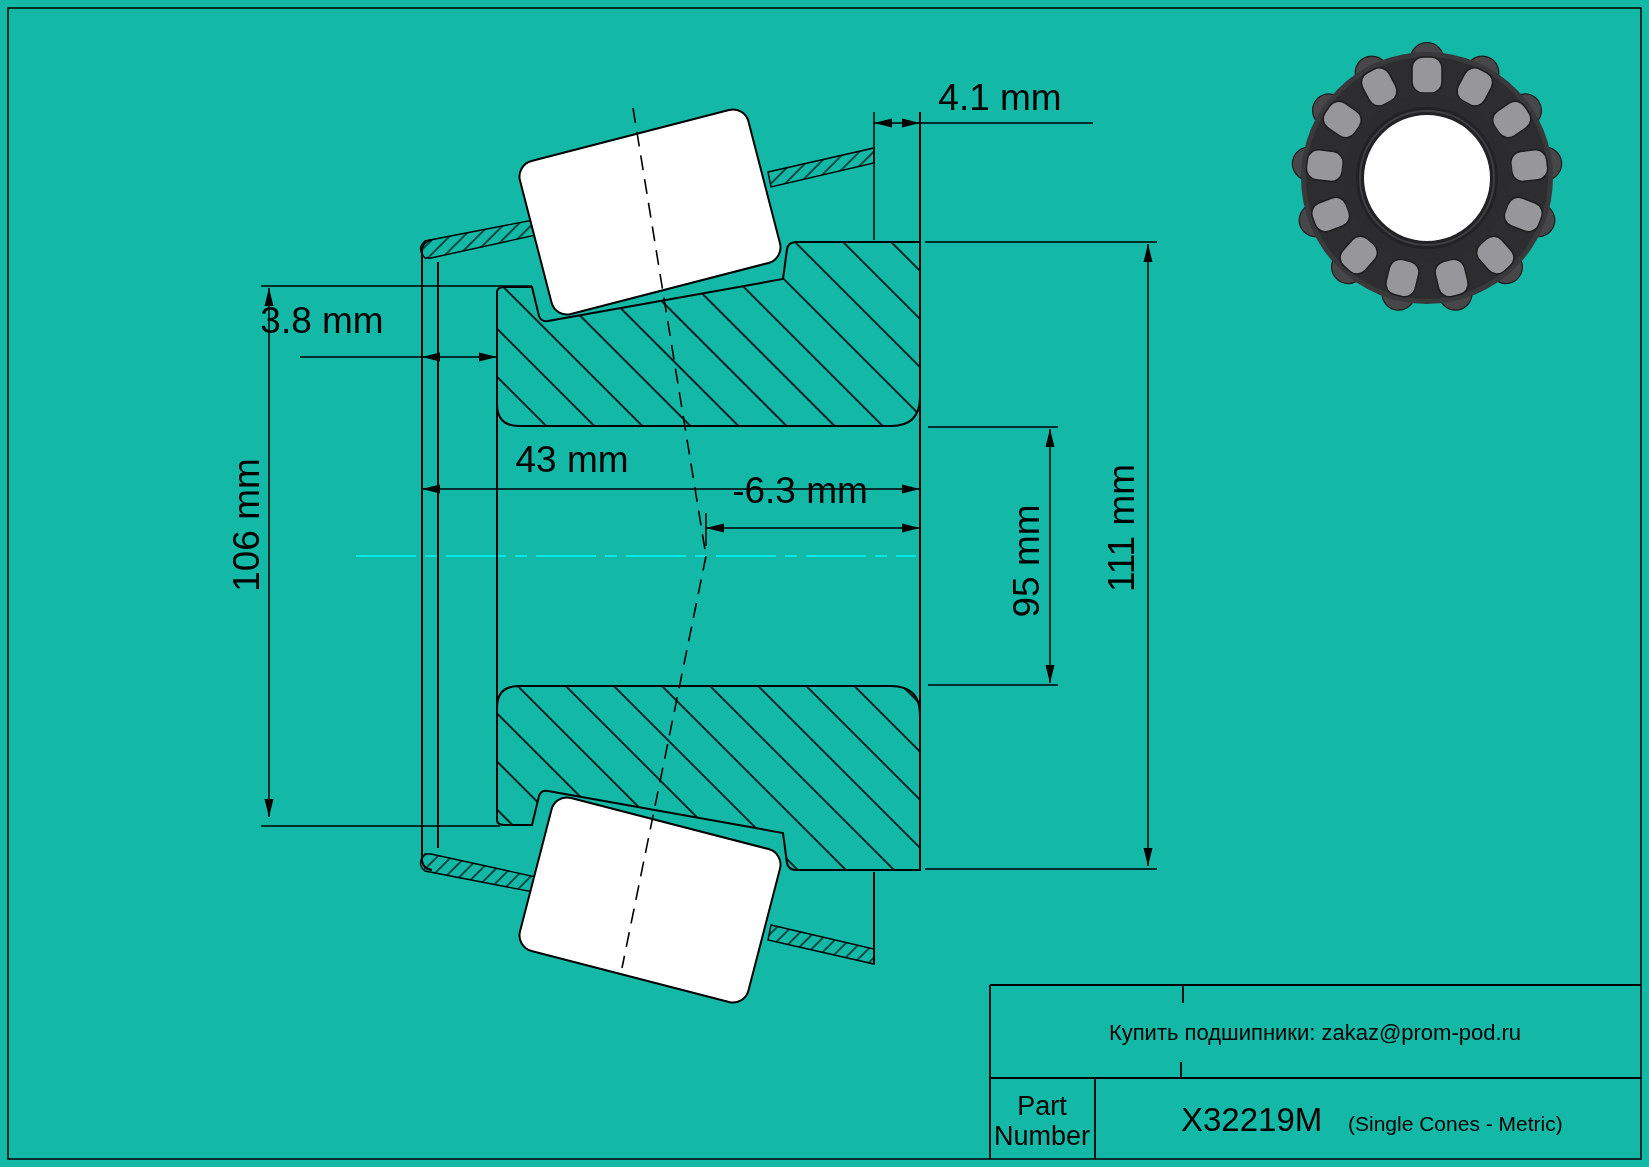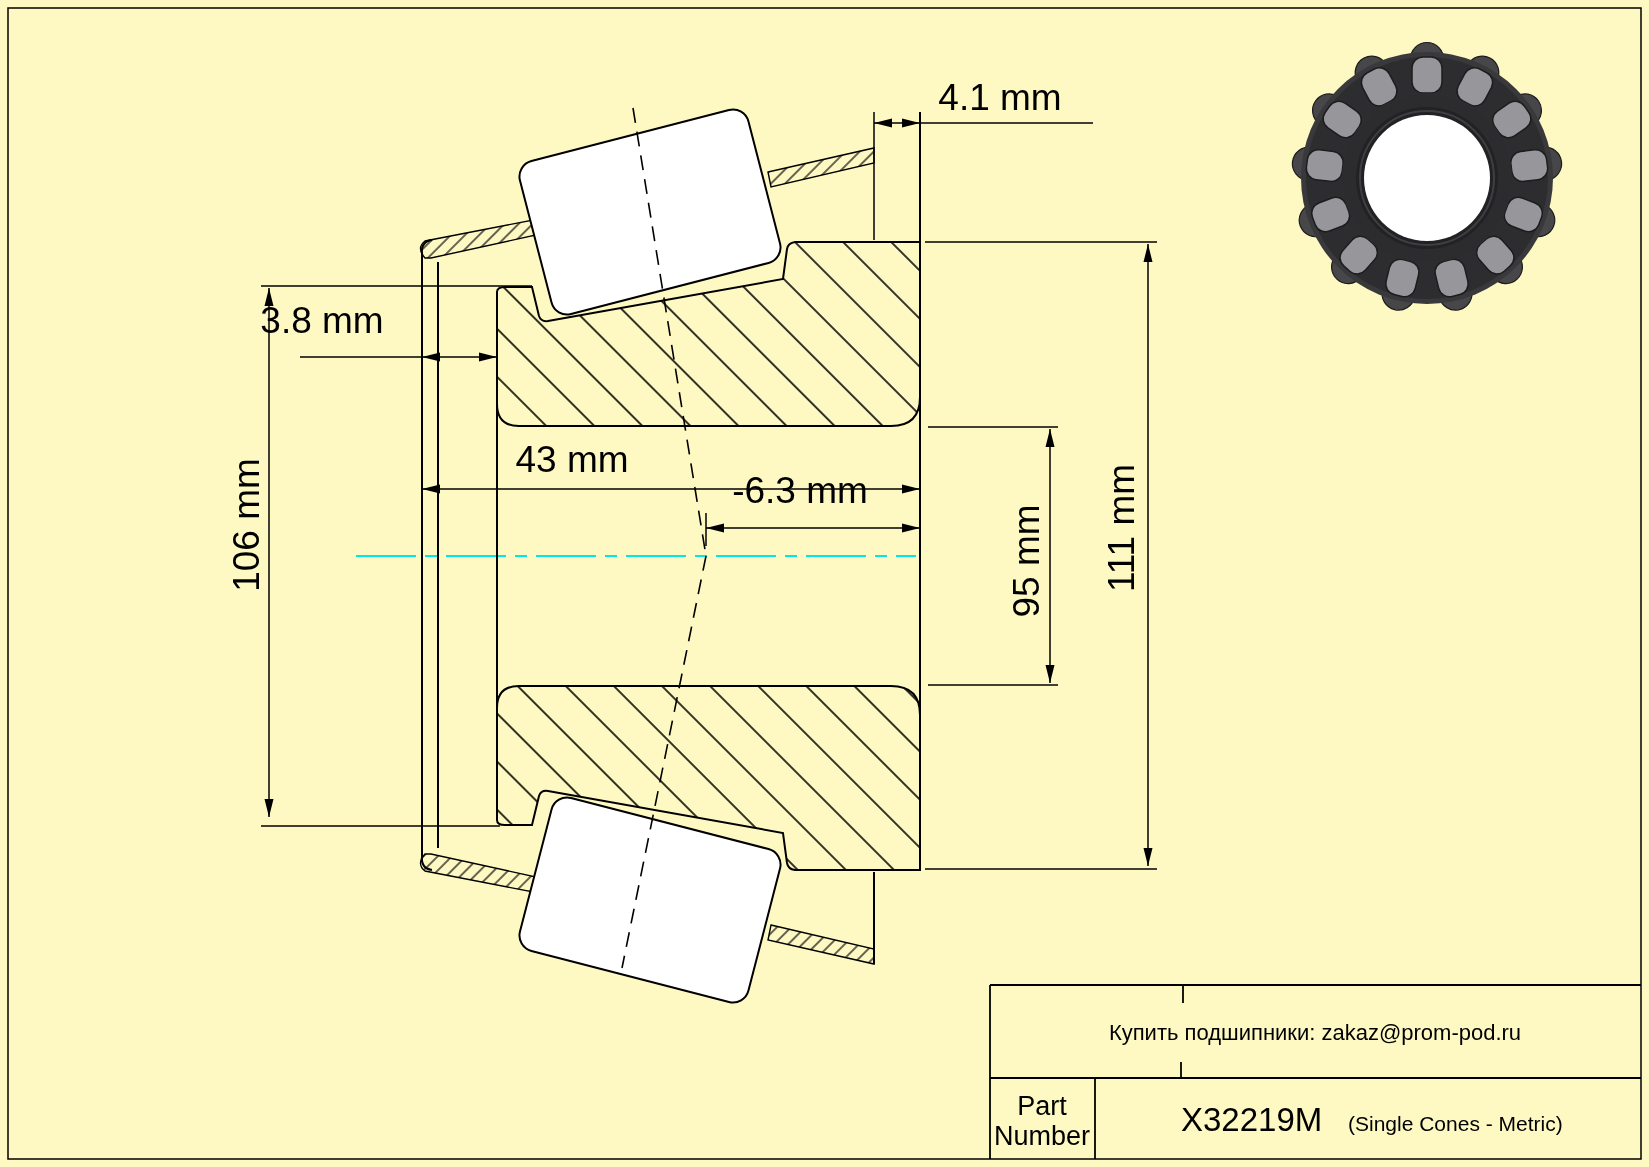--- a/index.html
+++ b/index.html
@@ -1,17 +1,17 @@
 <!DOCTYPE html>
 <html><head>
 <meta charset="utf-8">
 <style>
   html,body{margin:0;padding:0;background:#ffffff;}
   body{font-family:"Liberation Sans", sans-serif;}
-  .page{position:relative;width:1649px;height:1167px;background:#fef9c3;overflow:hidden;}
+  .page{position:relative;width:1649px;height:1167px;background:#14b8a6;overflow:hidden;}
   svg{display:block;}
   text{fill:#000;}
   .dimtext{font-size:37px;}
   .tb-note{font-size:22px;}
   .tb-label{font-size:27px;}
   .tb-part{font-size:33px;}
   .tb-suffix{font-size:21px;}
 </style>
 </head>
 <body>

